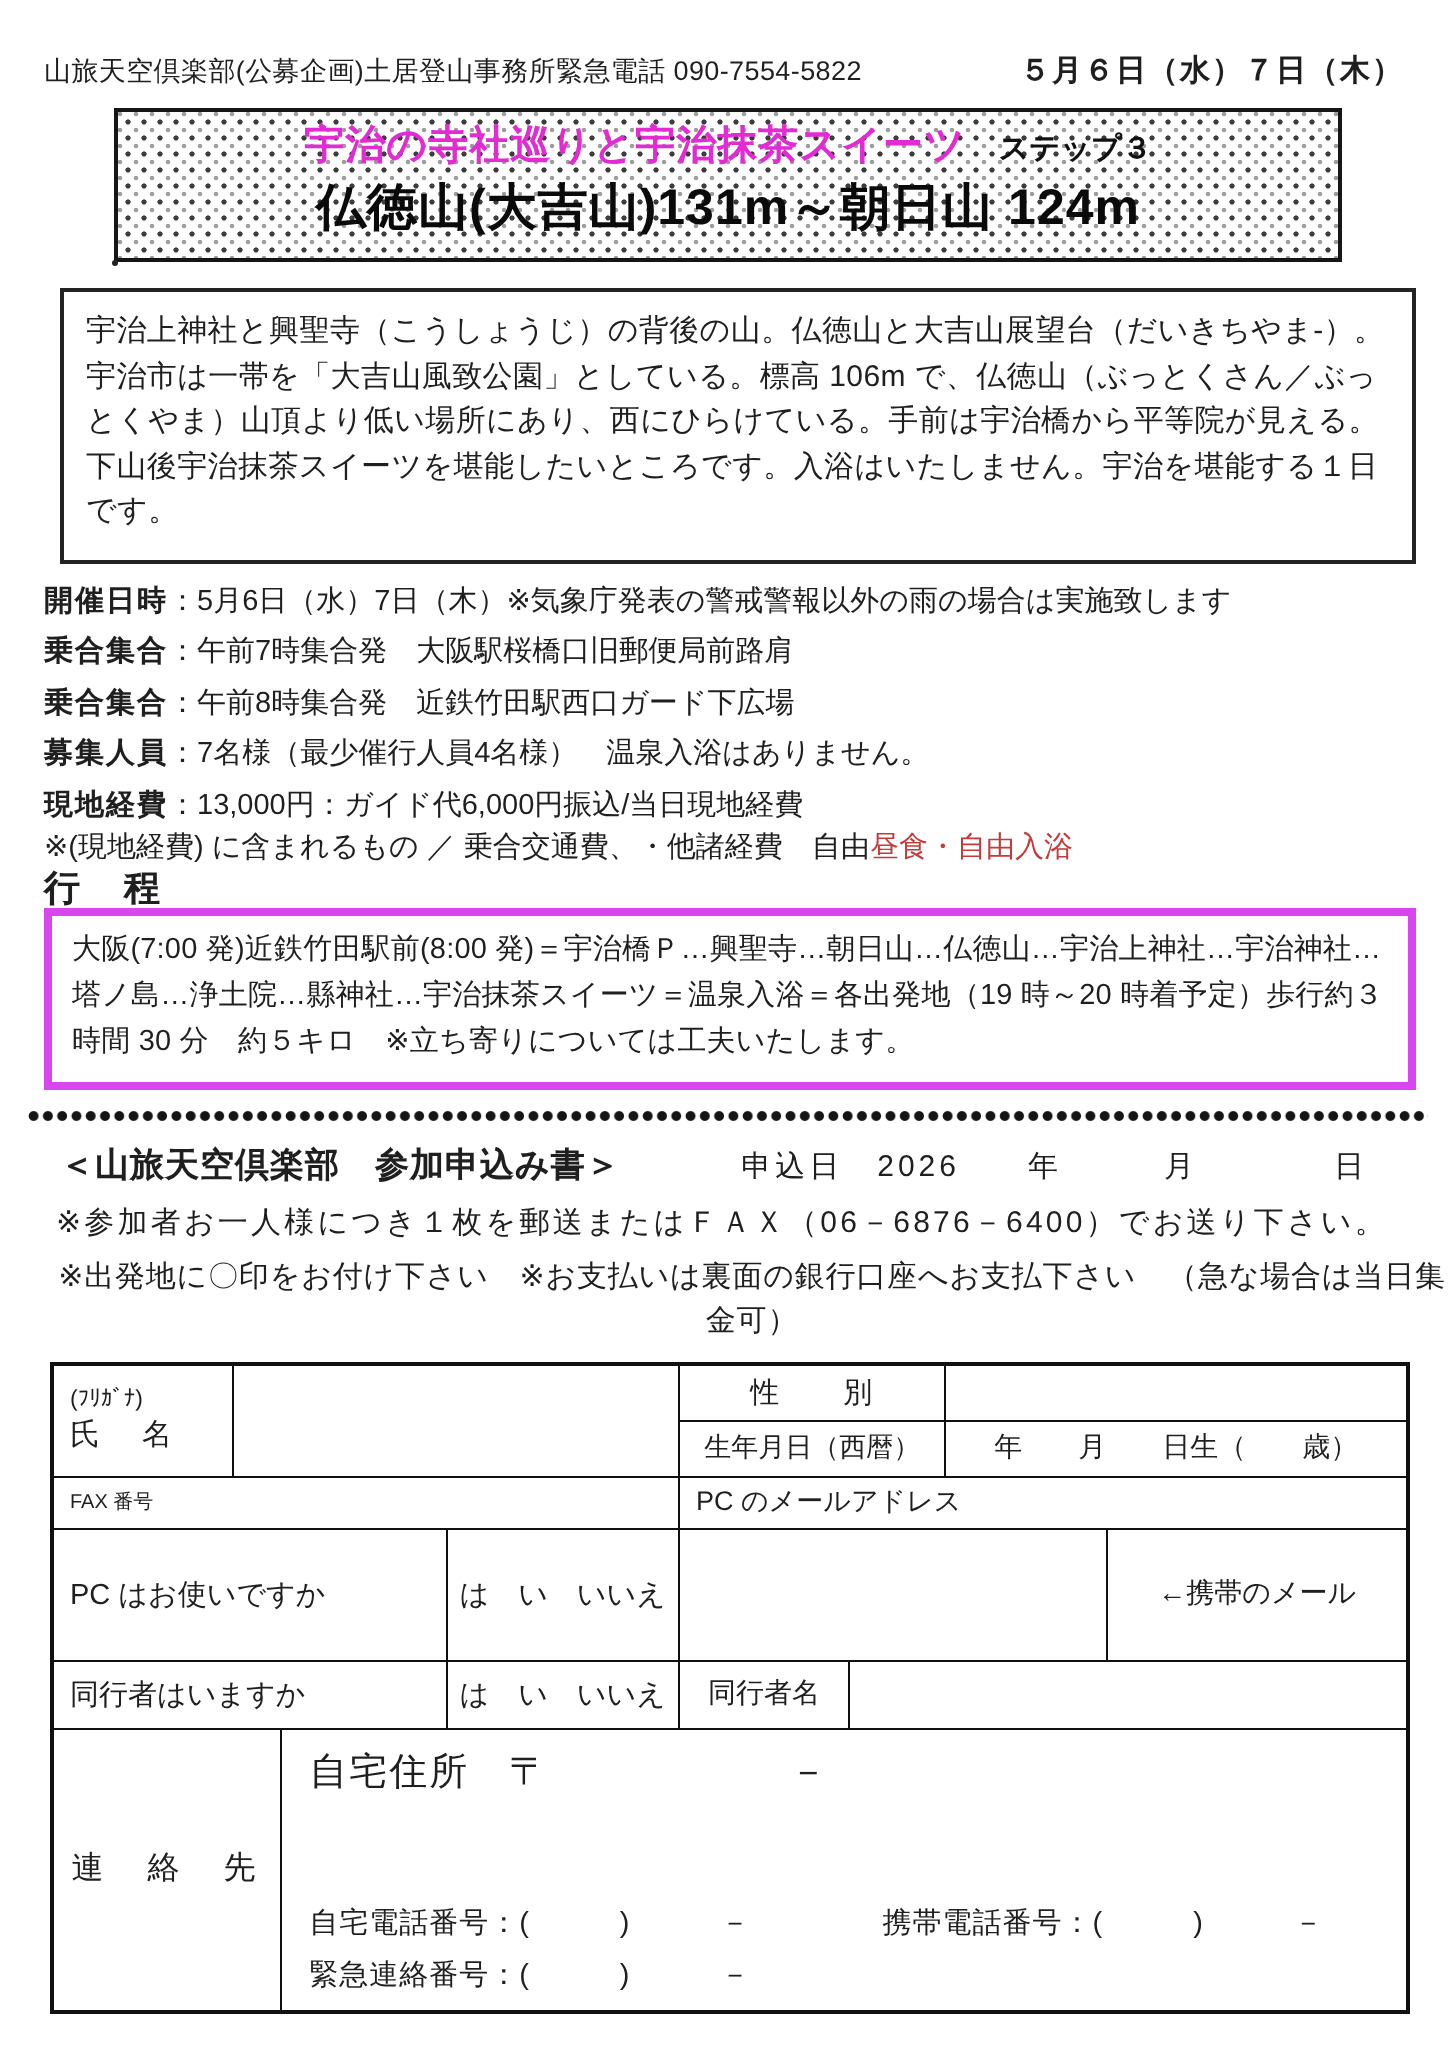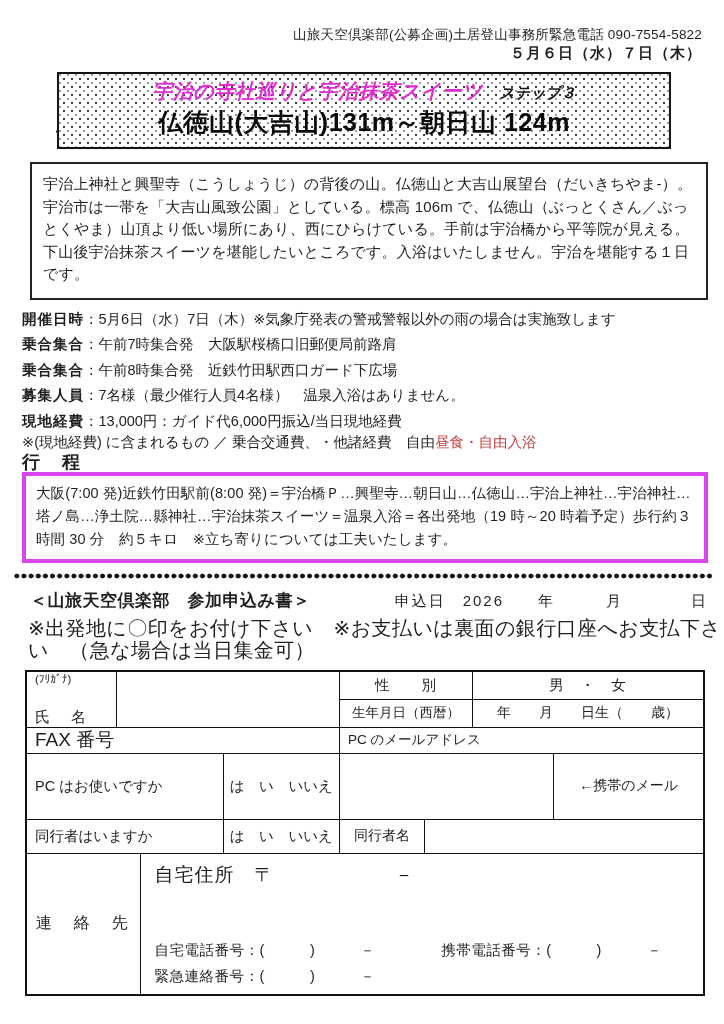--- a/index.html
+++ b/index.html
@@ -5,36 +5,36 @@
   html,body{margin:0;padding:0;background:#ffffff;}
   body{
     width:724px;height:1024px;
     font-family:"Liberation Sans","DejaVu Sans",sans-serif;
     color:#1f1f1f;
     -webkit-font-smoothing:antialiased;
   }
   .page{position:relative;width:724px;height:1024px;overflow:hidden;background:#fff;}
 
   
-  .hdr{display:flex;justify-content:space-between;align-items:flex-end;padding:26px 22px 0 22px;flex-direction:column;}
+  .hdr{display:flex;justify-content:space-between;align-items:flex-end;padding:26px 22px 0 22px;}
   .hdr-contact{font-size:13.5px;letter-spacing:.2px;}
   .hdr-dates{font-size:15px;font-weight:bold;letter-spacing:1px;}
 
   
   .banner{
     margin:9px 49px 0 57px;width:614px;box-sizing:border-box;
     border:2px solid #161616;text-align:center;padding:4px 0 9px;
     background-color:#fff;
     background-image:
       radial-gradient(circle,#3d3d3d 1.1px,transparent 1.5px),
       radial-gradient(circle,#9b9b9b .9px,transparent 1.3px);
     background-size:8px 8px,8px 8px;
     background-position:1px 1px,5px 5px;
   }
-  .banner-line1{line-height:26px;font-style:italic;}
+  .banner-line1{line-height:26px;}
   .banner-title{font-size:20px;font-weight:bold;letter-spacing:.5px;}
   .banner-step{font-size:15px;font-weight:bold;color:#111;margin-left:12px;}
   .banner-sub{font-size:25px;font-weight:bold;color:#0a0a0a;line-height:32px;letter-spacing:.5px;}
   .stray-dot{position:absolute;left:56px;top:130px;width:3px;height:3px;background:#222;border-radius:50%;}
 
   
   .desc{
     margin:13px 16px 0 30px;border:2px solid #232323;box-sizing:border-box;
     padding:9px 10px 12px 11px;font-size:15px;line-height:22.5px;letter-spacing:.2px;
   }
@@ -54,43 +54,43 @@
   }
 
   
   .dots{
     margin:10px 10px 8px 14px;height:6px;
     background-image:radial-gradient(circle at 2.8px 3px,#151515 2.2px,transparent 2.7px);
     background-size:7.15px 6px;background-repeat:repeat-x;
   }
 
   
-  .app-head{display:flex;justify-content:space-between;align-items:baseline;padding:2px 16px 0 30px;}
+  .app-head{display:flex;justify-content:space-between;align-items:baseline;padding:2px 40px 0 30px;}
   .app-title{font-size:17px;font-weight:bold;letter-spacing:.5px;}
   .app-date{font-size:15px;letter-spacing:2px;}
   .app-note1{margin:7px 0 0 28px;font-size:15px;letter-spacing:1.6px;line-height:22px;}
-  .app-note2{margin:5px 0 0 28px;font-size:20px;letter-spacing:.4px;line-height:22px;}
+  .app-note2{margin:5px 0 0 28px;font-size:15px;letter-spacing:.4px;line-height:22px;text-align:center;}
 
   
   .ftable{margin:9px 19px 0 25px;width:680px;box-sizing:border-box;border:2.5px solid #111;}
   .frow{display:flex;border-bottom:1.5px solid #111;box-sizing:border-box;}
   .frow:last-child{border-bottom:none;}
   .fc{border-right:1.5px solid #111;box-sizing:border-box;display:flex;align-items:center;font-size:14px;}
   .fc:last-child{border-right:none;}
   .center{justify-content:center;text-align:center;}
   .pl{padding-left:8px;}
   .r1{height:38px;}
   .r2{height:56px;}
   .r3{height:26px;}
   .r4{height:66px;}
   .r5{height:34px;}
   .r6{height:140px;}
   .course-main{font-size:18px;font-weight:bold;letter-spacing:1px;}
   .course-sub{font-size:15px;font-weight:bold;margin-left:4px;}
-  .twoline{flex-direction:column;justify-content:space-between;align-items:flex-start;}
+  .twoline{flex-direction:column;justify-content:center;align-items:flex-start;}
   .furi{font-size:11.5px;line-height:15px;}
   .nm{font-size:15px;letter-spacing:3px;line-height:20px;}
   .sub2{display:flex;flex-direction:column;}
   .sub2 > div{display:flex;flex:1;}
   .sub2 > div:first-child{border-bottom:1.5px solid #111;}
   .sublabel{width:36.7%;border-right:1.5px solid #111;box-sizing:border-box;display:flex;align-items:center;justify-content:center;font-size:14.5px;letter-spacing:1px;}
   .subval{flex:1;display:flex;align-items:center;justify-content:center;font-size:14.5px;letter-spacing:1px;}
   .contact-lbl{font-size:16px;letter-spacing:3px;}
   .contact-content{flex-direction:column;align-items:stretch;justify-content:flex-start;padding:8px 10px 6px 14px;}
   .contact-content .addr{font-size:19px;letter-spacing:1px;}
@@ -146,45 +146,45 @@
   <div class="itin">
     <span>大阪(7:00 発)近鉄竹田駅前(8:00 発)＝宇治橋Ｐ…興聖寺…朝日山…仏徳山…宇治上神社…宇治神社…塔ノ島…浄土院…縣神社…宇治抹茶スイーツ＝温泉入浴＝各出発地（19 時～20 時着予定）歩行約３時間 30 分　約５キロ　※立ち寄りについては工夫いたします。</span>
   </div>
 
   <div class="dots"></div>
 
   <div class="app-head">
     <span class="app-title">＜山旅天空倶楽部　参加申込み書＞</span>
     <span class="app-date">申込日　2026　　年　　　月　　　　日</span>
   </div>
+  <div class="app-note1">※参加者お一人様につき１枚を郵送またはＦＡＸ（06－6876－6400）でお送り下さい。</div>
   <div class="app-note2">※出発地に〇印をお付け下さい　※お支払いは裏面の銀行口座へお支払下さい　（急な場合は当日集金可）</div>
 
   <div class="ftable">
 
 
     <div class="frow r2">
       <div class="fc twoline pl" style="width:13.3%">
         <span class="furi">(ﾌﾘｶﾞﾅ)</span>
         <span class="nm">氏　名</span>
       </div>
       <div class="fc" style="width:33%"></div>
       <div class="fc sub2" style="flex:1;align-items:stretch">
         <div>
           <div class="sublabel">性　　別</div>
-          <div class="subval">男　・　女</div>
         </div>
         <div>
           <div class="sublabel" style="font-size:13.5px;letter-spacing:0">生年月日（西暦）</div>
           <div class="subval" style="font-size:14px;letter-spacing:0">年　　月　　日生（　　歳）</div>
         </div>
       </div>
     </div>
 
     <div class="frow r3">
-      <div class="fc pl" style="width:46.3%;font-size:19px">FAX 番号</div>
+      <div class="fc pl" style="width:46.3%;font-size:10px">FAX 番号</div>
       <div class="fc pl" style="flex:1;font-size:13.5px">PC のメールアドレス</div>
     </div>
 
     <div class="frow r4">
       <div class="fc pl" style="width:29.1%;font-size:14.5px">PC はお使いですか</div>
       <div class="fc center" style="width:17.2%;font-size:14.5px">は　い　いいえ</div>
       <div class="fc" style="width:31.7%"></div>
       <div class="fc center" style="flex:1;font-size:14px">←携帯のメール</div>
     </div>
 

